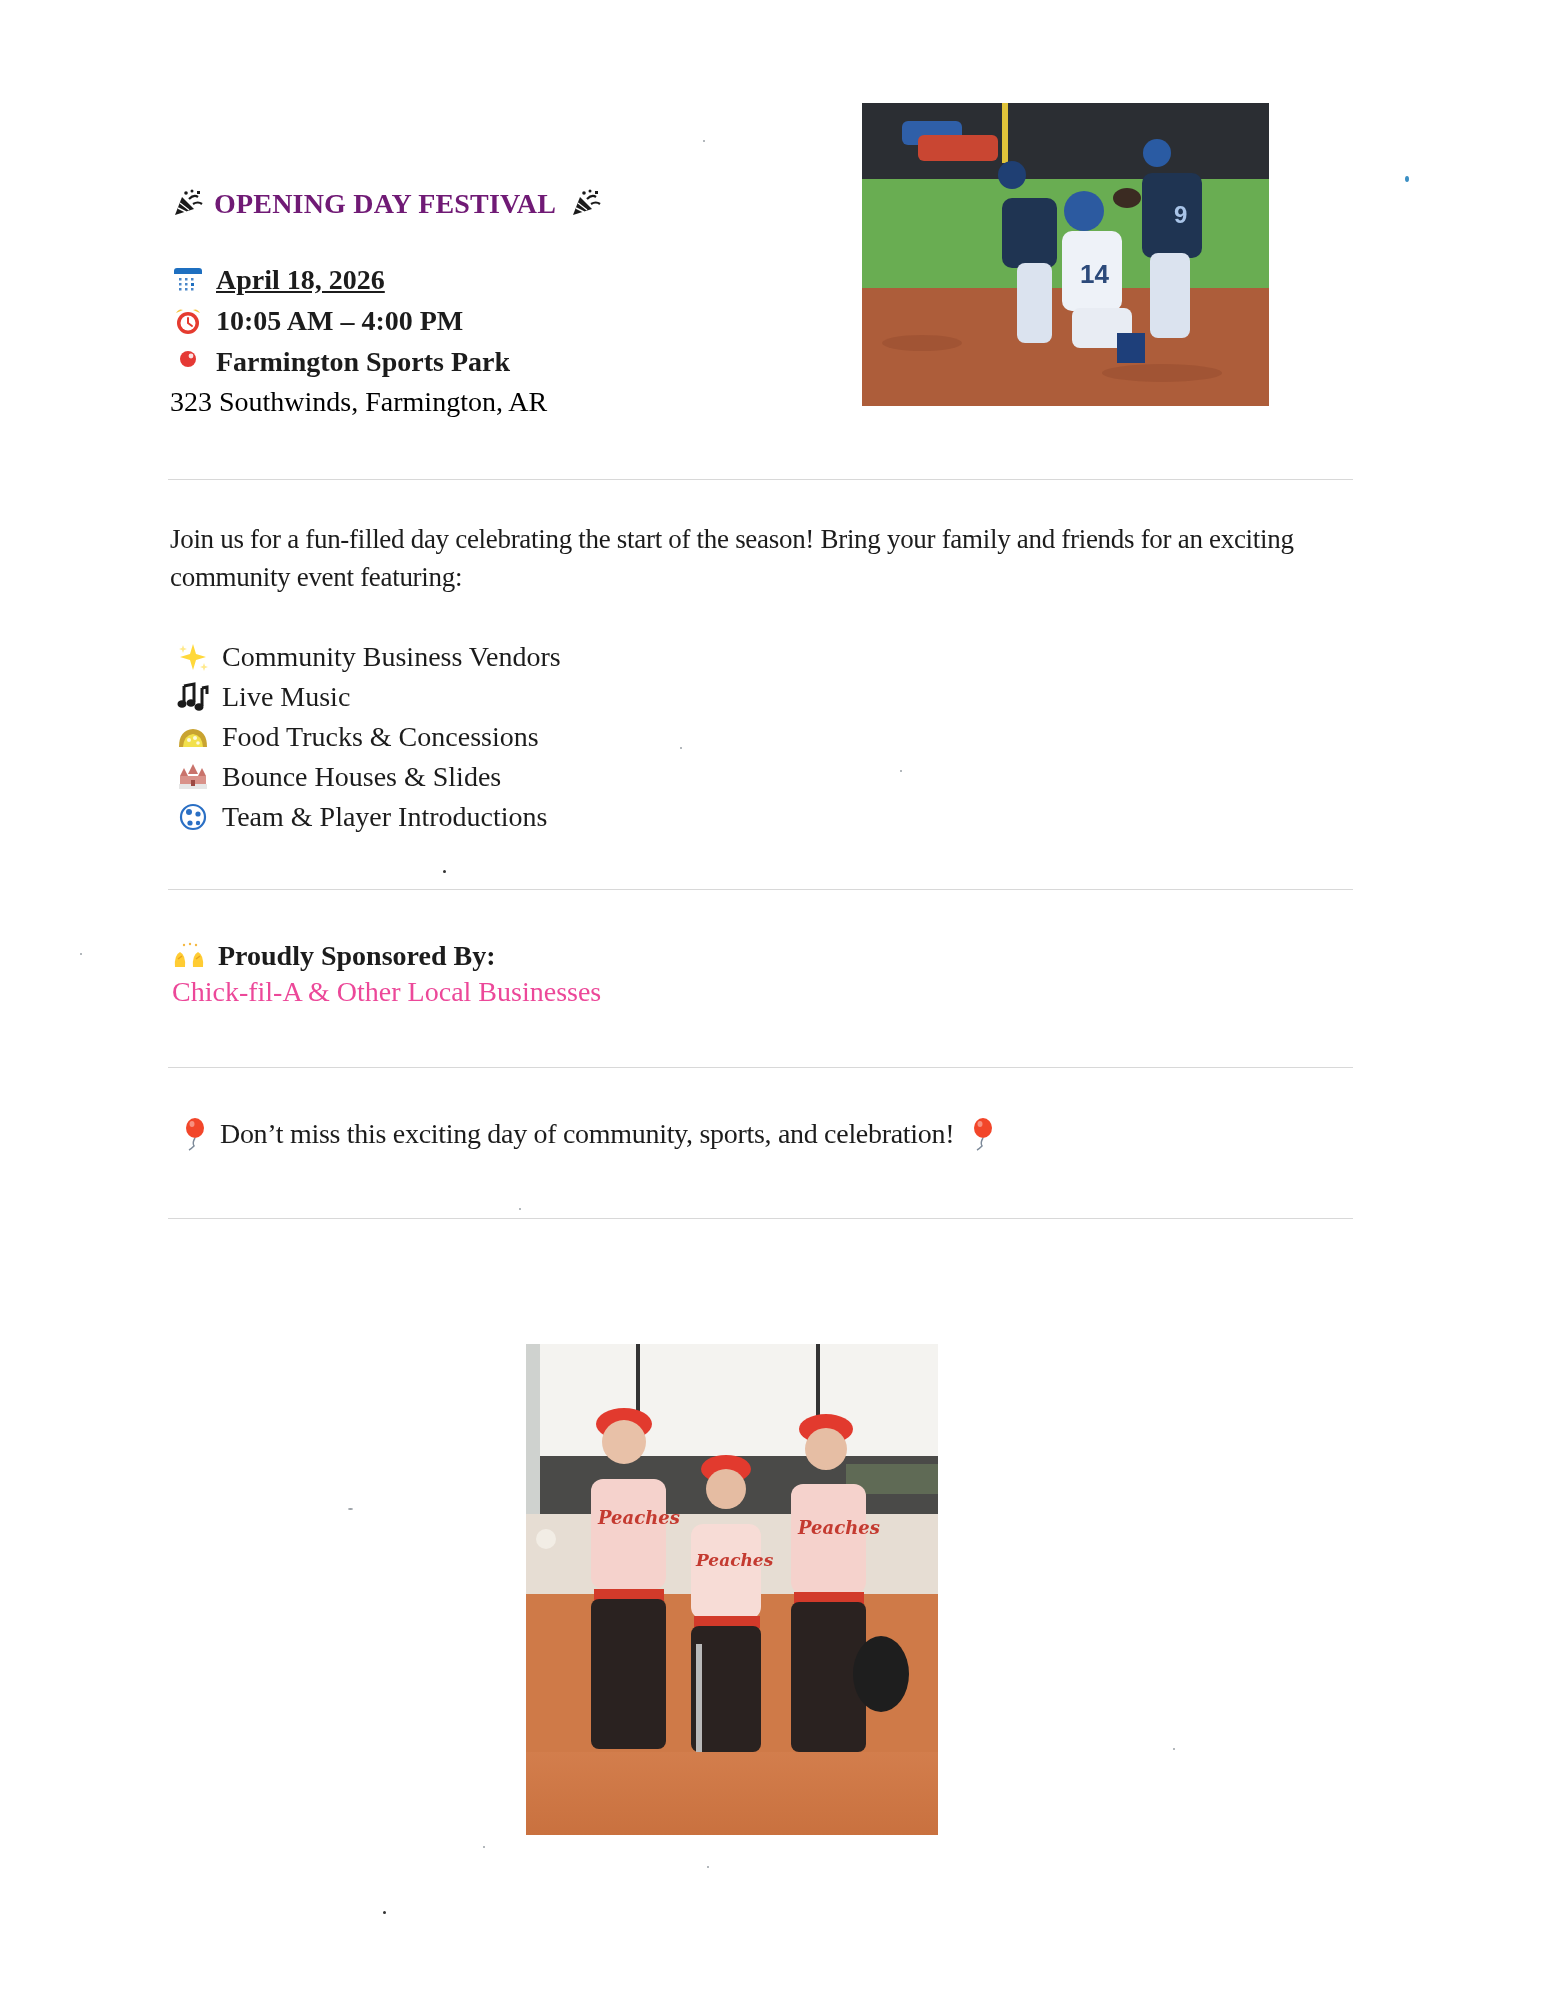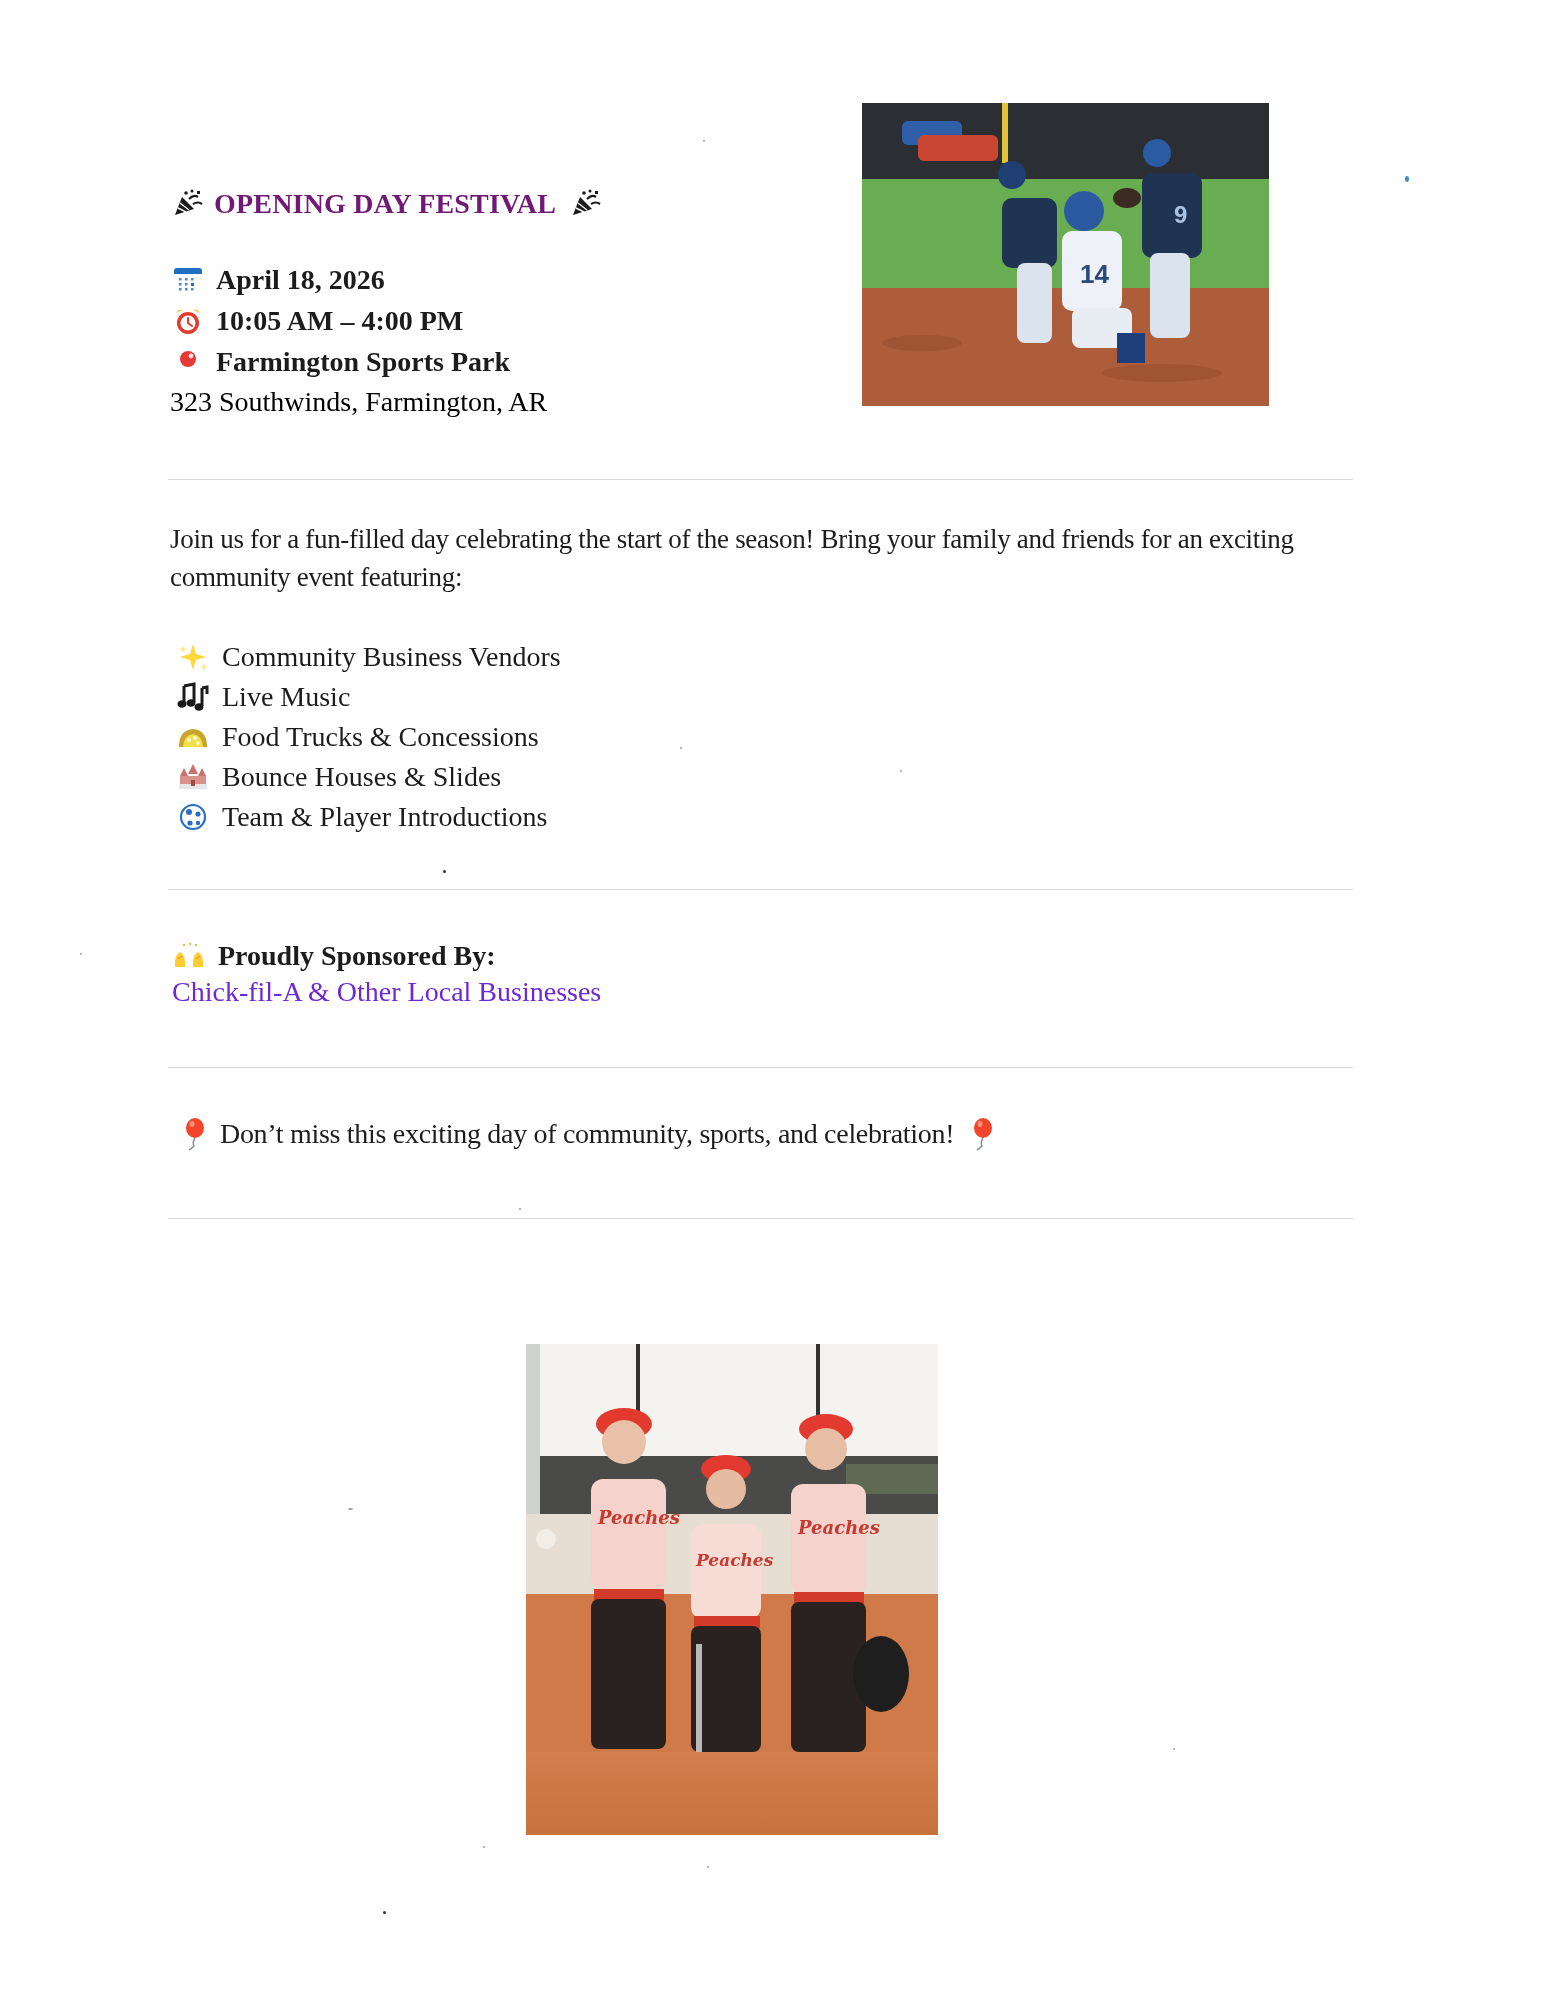--- a/index.html
+++ b/index.html
@@ -90,21 +90,21 @@
     .sponsor-heading {
       left: 172px; top: 940px;
       display: flex; align-items: center;
       font-size: 28px; font-weight: bold;
       color: #1c1c1c;
     }
     .sponsor-heading .ico { width: 36px; height: 30px; margin-right: 10px; display: inline-block; }
     .sponsor-text {
       left: 172px; top: 976px;
       font-size: 28px;
-      color: #6d28d9;
+      color: #ec4899;
     }
 
     .closing {
       left: 180px; top: 1116px;
       display: flex; align-items: center;
       font-size: 28px;
       color: #1c1c1c;
       letter-spacing: -0.3px;
     }
     .closing .ico { width: 28px; height: 36px; display: inline-block; }
@@ -137,21 +137,21 @@
       <path d="M8 15 L17 22" stroke="#fff" stroke-width="1.2"></path>
       <circle cx="14" cy="5" r="1.8" fill="#1a1a1a"></circle>
       <circle cx="20" cy="3" r="1.5" fill="#1a1a1a"></circle>
       <path d="M17 11 Q22 6 26 9" stroke="#1a1a1a" stroke-width="2.2" fill="none"></path>
       <path d="M21 16 Q26 13 30 16" stroke="#1a1a1a" stroke-width="2.2" fill="none"></path>
       <rect x="25" y="3" width="3" height="3" fill="#1a1a1a"></rect>
     </svg>
   </span>
 </div>
 
-<div class="abs info-row" style="top:264px;">
+<div class="abs info-row" style="top:264px;text-decoration:underline;">
   <span class="ico">
     <svg viewBox="0 0 32 30" width="32" height="30">
       <rect x="2" y="3" width="28" height="25" rx="3" fill="#ffffff"></rect>
       <path d="M2 9 V6 a3 3 0 0 1 3-3 H27 a3 3 0 0 1 3 3 V9 Z" fill="#1e6fc0"></path>
       <g fill="#4a86c8">
         <rect x="7" y="13" width="2.5" height="2.5"></rect>
           <rect x="13" y="13" width="2.5" height="2.5"></rect>
           <rect x="19" y="13" width="2.5" height="2.5"></rect>
         <rect x="7" y="18" width="2.5" height="2.5"></rect>
           <rect x="13" y="18" width="2.5" height="2.5"></rect>

